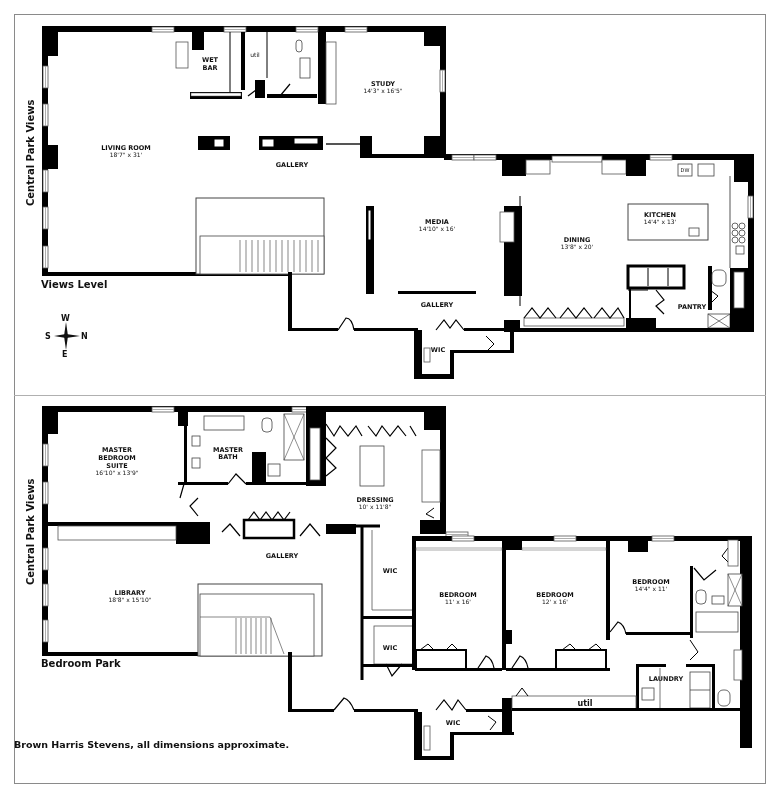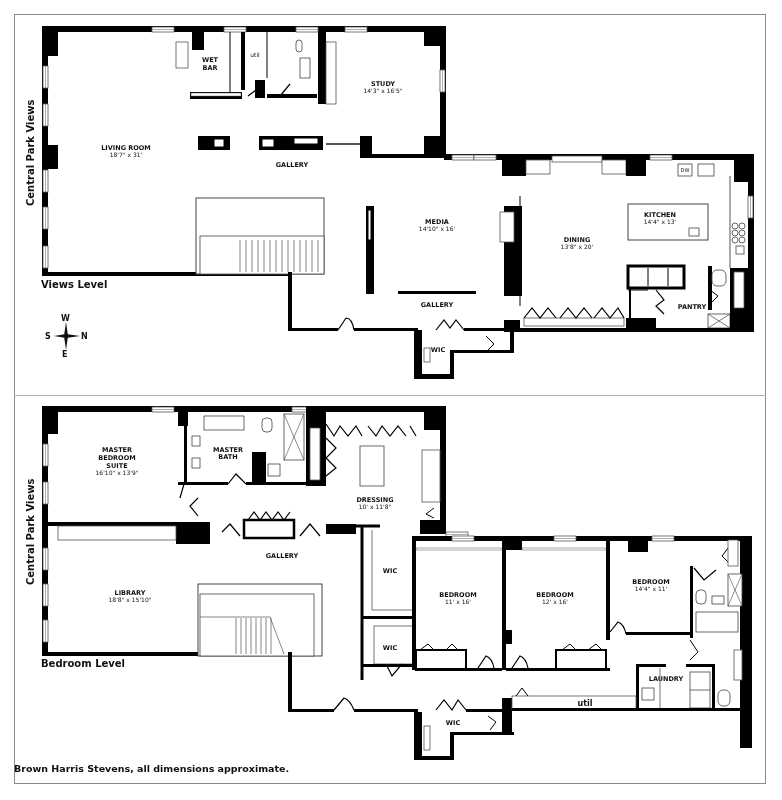--- a/index.html
+++ b/index.html
@@ -8,21 +8,21 @@
     .frame { position: absolute; left: 14px; top: 14px; width: 752px; height: 770px;
              border: 1px solid #8a8a8a; box-sizing: border-box; }
     .divider { position: absolute; left: 14px; top: 395px; width: 752px; height: 1px; background: #b0b0b0; }
     svg.plan { position: absolute; left: 0; top: 0; }
     .lbl { font-family: "DejaVu Sans", sans-serif; font-weight: bold; fill: #111; }
     .room { font-size: 6.5px; text-anchor: middle; }
     .dim { font-size: 6px; font-weight: normal; text-anchor: middle; }
     .level { position: absolute; font-size: 10px; font-weight: bold; color: #111; }
     .views { position: absolute; font-size: 10px; font-weight: bold; color: #111;
              transform: rotate(-90deg); transform-origin: left top; white-space: nowrap; }
-    .footer { position: absolute; left: 14px; top: 763px; font-size: 9.5px; font-weight: bold; color: #111; }
+    .footer { position: absolute; left: 14px; top: 739px; font-size: 9.5px; font-weight: bold; color: #111; }
     .compass { position: absolute; left: 50px; top: 318px; width: 44px; height: 44px; }
     .compass span { position: absolute; font-size: 8px; font-weight: bold; color: #111; }
   </style>
 </head>
 <body>
 
 <div class="frame"></div>
 <div class="divider"></div>
 
 <svg class="plan" width="782" height="800" viewBox="0 0 782 800">
@@ -361,21 +361,21 @@
     <text class="lbl room" x="651" y="584">BEDROOM</text>
     <text class="lbl dim" x="651" y="591">14'4" x 11'</text>
     <text class="lbl room" x="666" y="681">LAUNDRY</text>
     <text class="lbl" x="585" y="706" style="font-size:8px;text-anchor:middle">util</text>
     <text class="lbl room" x="453" y="725">WIC</text>
   </g>
 </svg>
 
 <div class="level" style="left:41px; top:279px;">Views Level</div>
 <div class="views" style="left:25px; top:206px;">Central Park Views</div>
-<div class="level" style="left:41px; top:658px;">Bedroom Level</div>
+<div class="level" style="left:41px; top:658px;">Bedroom Park</div>
 <div class="views" style="left:25px; top:585px;">Central Park Views</div>
 
 <div class="compass">
   <svg width="44" height="44" viewBox="0 0 44 44" style="position:absolute;left:0;top:0">
     <polygon points="16,4 18,18 16,32 14,18" fill="#111"></polygon>
     <polygon points="4,18 16,16 30,18 16,20" fill="#111"></polygon>
   </svg>
   <span style="left:11px; top:-4px;">W</span>
   <span style="left:-5px; top:14px;">S</span>
   <span style="left:31px; top:14px;">N</span>

